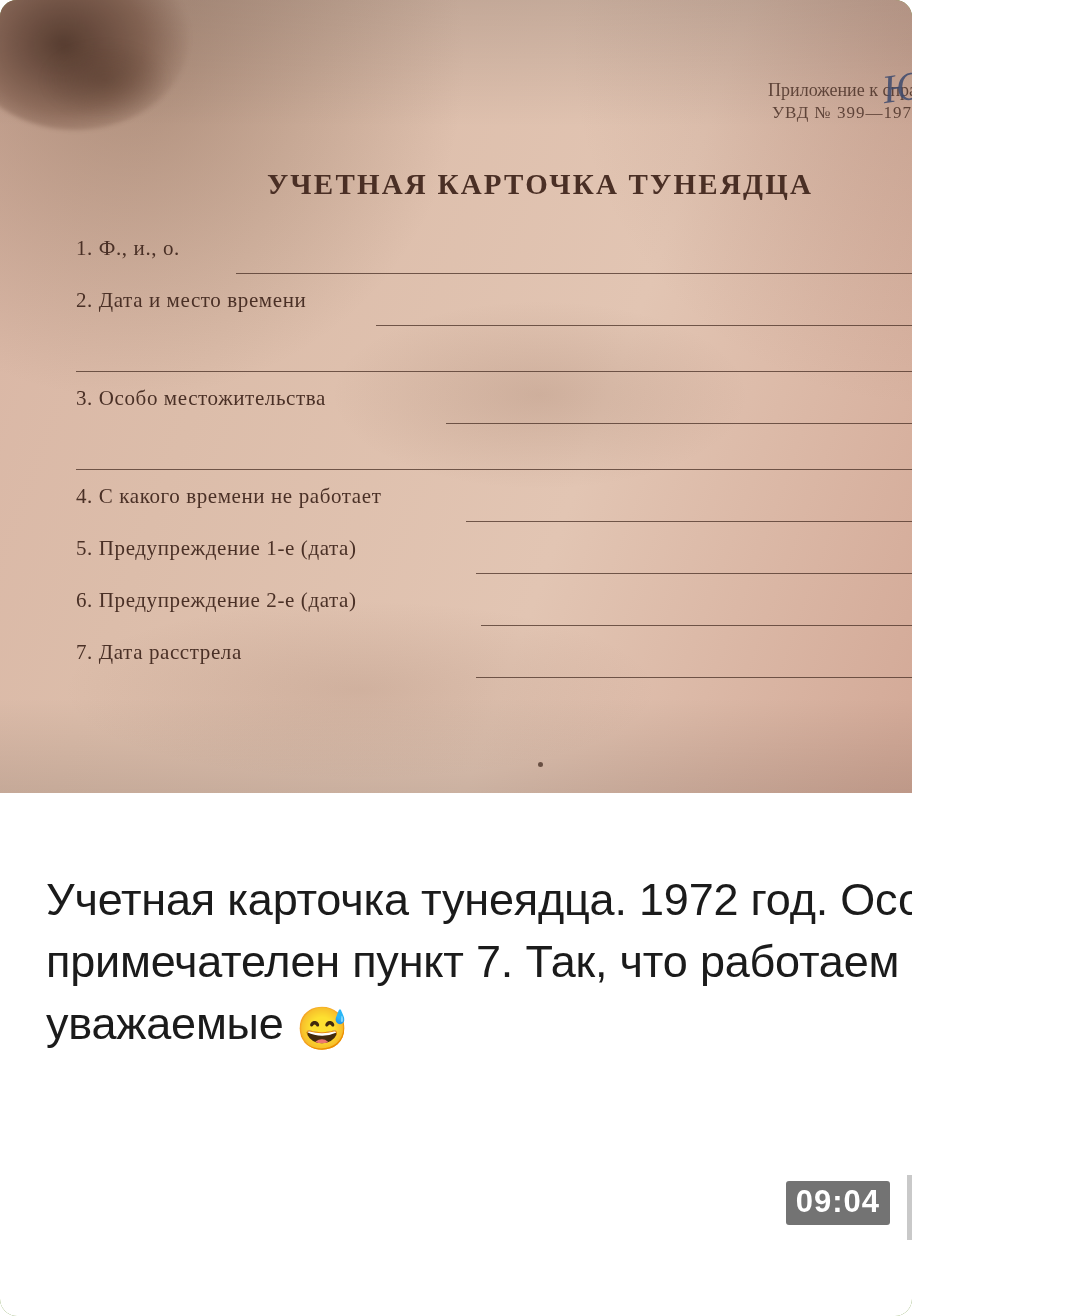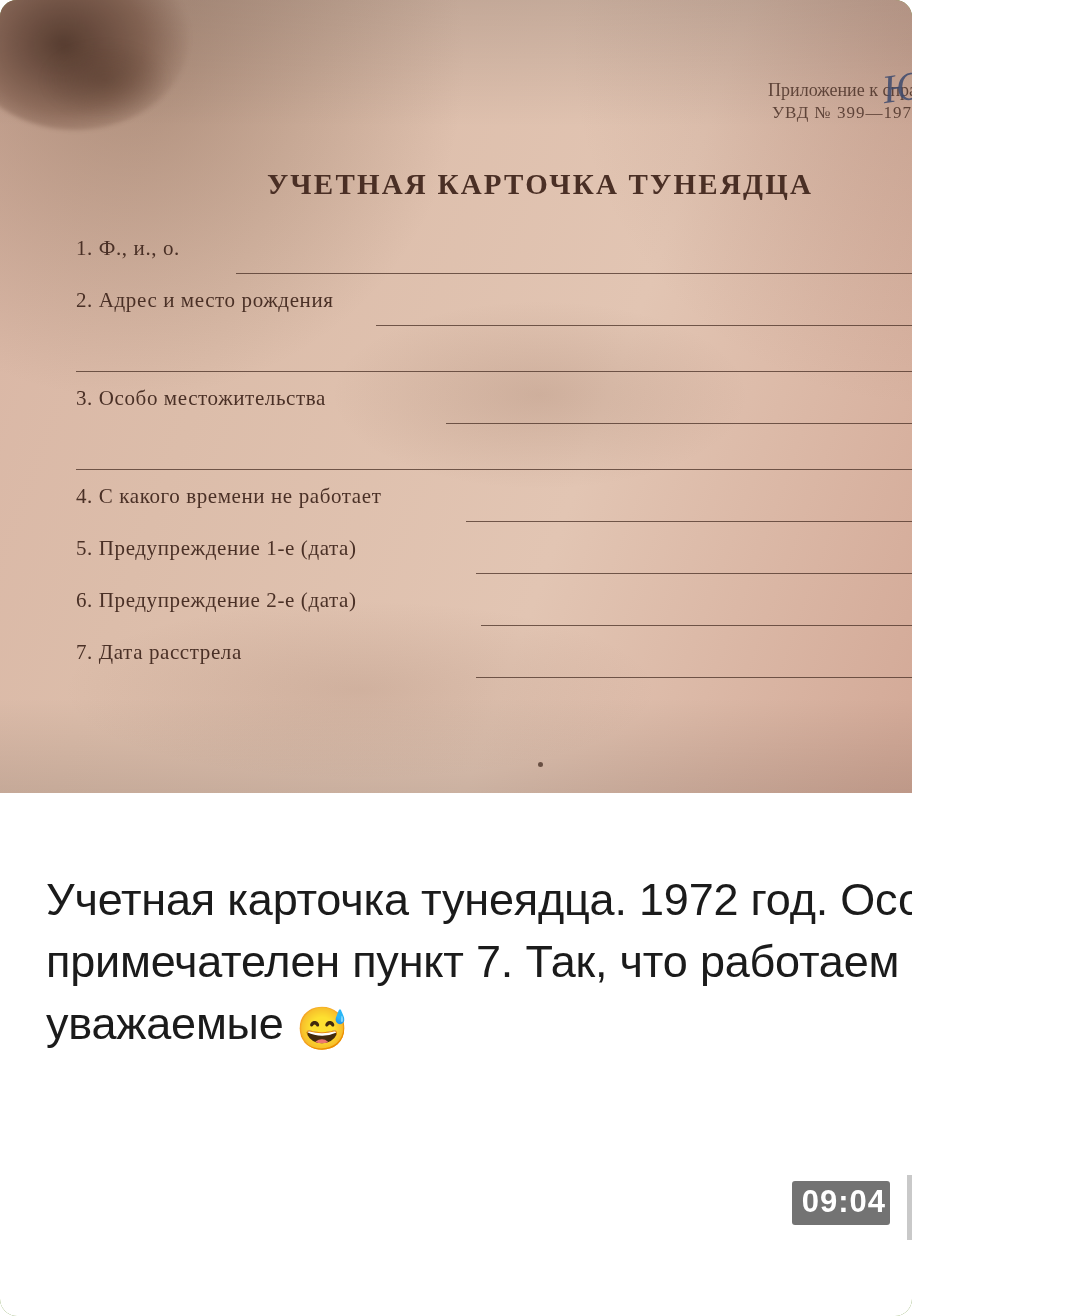--- a/index.html
+++ b/index.html
@@ -215,21 +215,21 @@
   .timestamp {
     position: absolute;
     right: 22px;
     top: 1181px;
     background: rgba(0,0,0,0.55);
     color: #ffffff;
     font-family: "Liberation Sans", sans-serif;
     font-size: 31px;
     font-weight: bold;
     letter-spacing: 1px;
-    padding: 3px 4px 5px 10px;
+    padding: 3px 10px 5px 10px;
     border-radius: 3px;
   }
   .footer-pad {
     position: absolute;
     left: 0;
     top: 1240px;
     width: 1080px;
     height: 76px;
     background: #ffffff;
   }
@@ -258,21 +258,21 @@
       <div class="rows">
 
         <div class="row">
           <span class="lbl"><span>1.</span>
           <span>Ф., и., о.</span></span>
           <span class="rule-right" style="width:800px"></span>
         </div>
 
         <div class="row">
           <span class="lbl"><span>2.</span>
-          <span>Адрес и место рождения</span></span>
+          <span>Дата и место времени</span></span>
           <span class="rule-right" style="width:660px"></span>
         </div>
 
         <div class="row cont">
           <span class="rule"></span>
         </div>
 
         <div class="row">
           <span class="lbl"><span>3.</span>
           <span>Особо местожительства</span></span>

